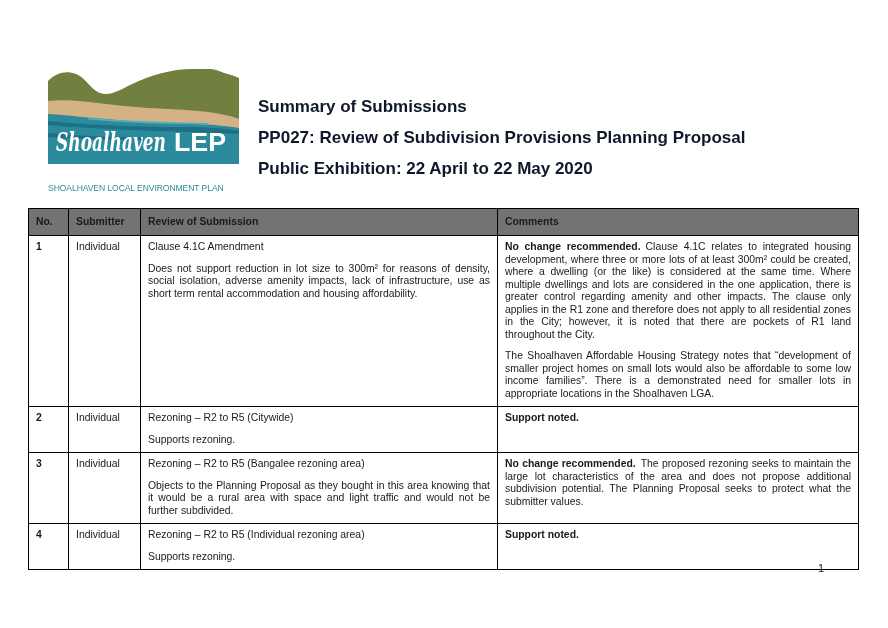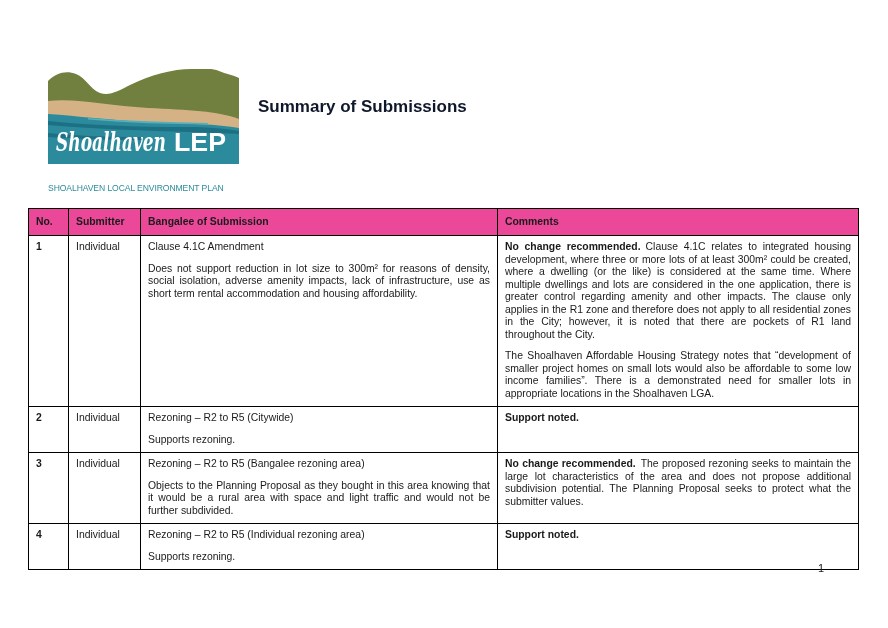--- a/index.html
+++ b/index.html
@@ -47,21 +47,21 @@
     font-size: 10.4px;
     line-height: 1.2;
   }
   table.submissions th, table.submissions td {
     border: 1px solid #000000;
     vertical-align: top;
     padding: 5px 7px 6px 7px;
     text-align: left;
   }
   table.submissions th {
-    background: #ec4899;
+    background: #737373;
     font-weight: bold;
     padding-top: 7px;
     padding-bottom: 7px;
   }
   td.col-no { font-weight: bold; }
   .cell p { margin: 0 0 9px 0; }
   .cell p:last-child { margin-bottom: 0; }
   .sum-title { font-weight: normal; }
   .lead { font-weight: bold; margin-right: 5px; }
   .just { text-align: justify; }
@@ -99,34 +99,36 @@
       <path fill="#58aebb" d="M40,53 C80,56 120,57 160,58 L160,59.5 C120,59 80,58 40,54.5 Z"></path>
 
       <text x="8" y="86" fill="#ffffff" font-family="DejaVu Serif, serif" font-style="italic" font-weight="bold" font-size="26" textLength="110" lengthAdjust="spacingAndGlyphs">Shoalhaven</text>
       <text x="126" y="86" fill="#ffffff" font-family="Liberation Sans, sans-serif" font-weight="bold" font-size="26" textLength="52" lengthAdjust="spacingAndGlyphs">LEP</text>
     </svg>
     <div class="logo-caption">SHOALHAVEN LOCAL ENVIRONMENT PLAN</div>
   </div>
 
   <div class="doc-heading">
     <div class="line">Summary of Submissions</div>
+    <div class="line">PP027: Review of Subdivision Provisions Planning Proposal</div>
+    <div class="line">Public Exhibition: 22 April to 22 May 2020</div>
   </div>
 
   <table class="submissions">
     <colgroup>
       <col style="width:40px">
         <col style="width:72px">
         <col style="width:357px">
         <col style="width:361px">
     </colgroup>
     <thead>
       <tr>
         <th>No.</th>
         <th>Submitter</th>
-        <th>Bangalee of Submission</th>
+        <th>Review of Submission</th>
         <th>Comments</th>
       </tr>
     </thead>
     <tbody>
       <tr>
         <td class="col-no">1</td>
         <td>Individual</td>
         <td class="cell">
           <p class="sum-title">Clause 4.1C Amendment</p>
           <p class="just">Does not support reduction in lot size to 300m² for reasons of density, social isolation, adverse amenity impacts, lack of infrastructure, use as short term rental accommodation and housing affordability.</p>

